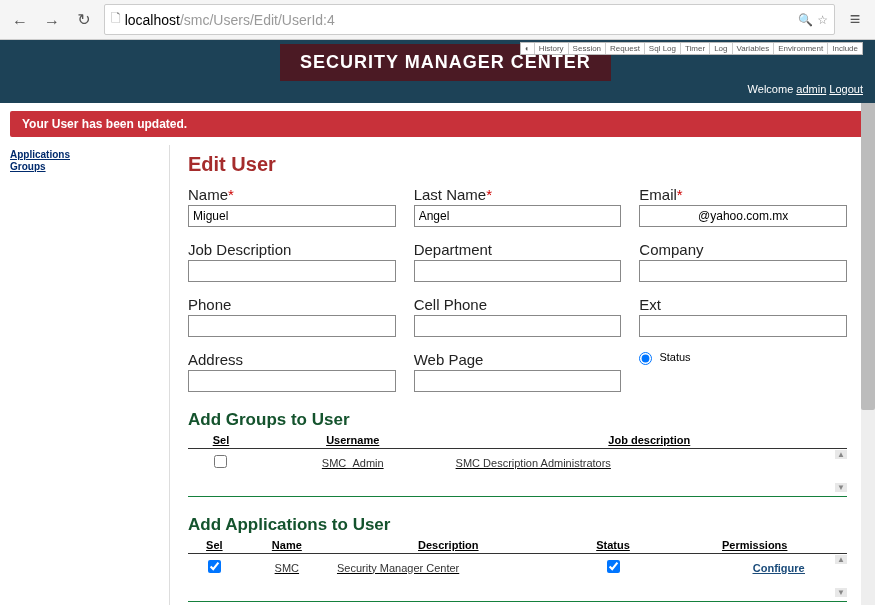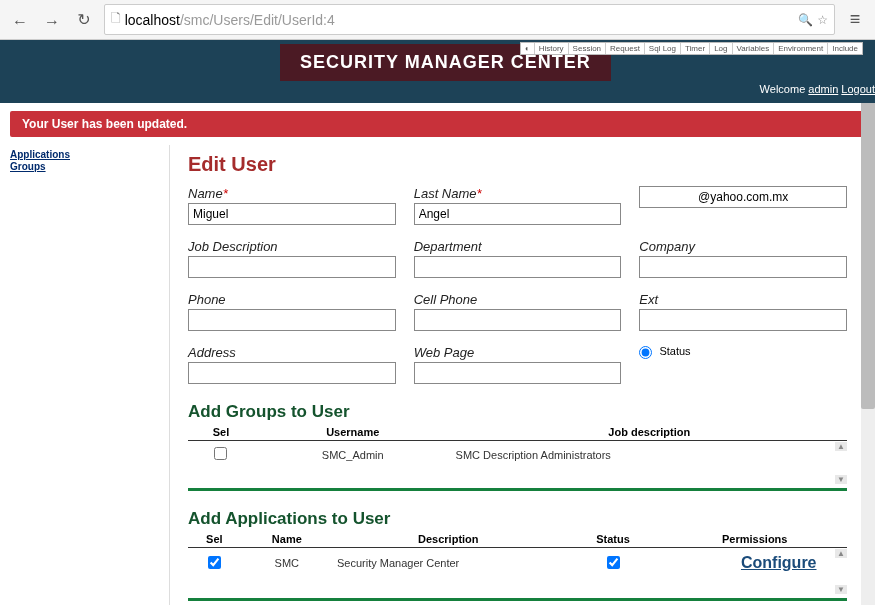--- a/index.html
+++ b/index.html
@@ -12,46 +12,46 @@
 .url-text .host { color: #000; text-align: right; }
 .url-text .path { color: #999; }
 .url-actions { display: flex; gap: 4px; color: #888; }
 .menu-btn { width: 24px; font-size: 18px; text-align: center; cursor: pointer; color: #555; }
 .app-wrapper { position: relative; }
 .header { background: #1d4257; padding: 0 0 6px 0; position: relative; }
 .header-title { background: #4b1a24; color: #fff; font-weight: bold; font-size: 18px; padding: 8px 20px; display: inline-block; margin-left: 280px; letter-spacing: 1px; margin-top: 4px; }
 .debug-bar { position: absolute; top: 2px; right: 12px; display: flex; background: #fff; border: 1px solid #bbb; font-size: 8px; }
 .debug-bar span { padding: 1px 4px; border-right: 1px solid #ccc; color: #555; }
 .debug-bar span:last-child { border-right: none; }
-.user-line { text-align: right; color: #fff; padding: 2px 0; font-size: 11px; }
+.user-line { text-align: right; color: #fff; padding: 2px 12px; font-size: 11px; }
 .user-line a { color: #fff; text-decoration: underline; }
 .flash { background: #c8313a; color: #fff; font-weight: bold; padding: 6px 12px; margin: 8px 10px; border-radius: 2px; font-size: 12px; }
 .body-area { display: flex; margin: 0 10px; }
 .sidebar { width: 160px; padding: 4px 0; border-right: 1px solid #ddd; min-height: 480px; }
 .sidebar a { display: block; color: #002a6c; font-weight: bold; font-size: 10px; text-decoration: underline; margin-bottom: 1px; }
 .main { flex: 1; padding: 8px 18px; }
 h2 { color: #a52c2c; font-size: 20px; font-weight: bold; margin-bottom: 10px; }
 .form-row { display: flex; gap: 18px; margin-bottom: 14px; }
 .form-col { flex: 1; }
-.form-col label { display: block; font-size: 13px; color: #222; margin-bottom: 2px; font-style: italic; }
+.form-col label { display: block; font-size: 15px; color: #222; margin-bottom: 2px; }
 .req { color: #c00; }
 .form-col input[type=text] { width: 100%; border: 1px solid #888; padding: 3px 4px; font-size: 12px; height: 22px; }
 .form-col input[type=text].email { text-align: center; }
 .status-col { font-size: 11px; }
 .status-col input { vertical-align: middle; margin-right: 4px; }
 h3 { color: #14532d; font-size: 17px; font-weight: bold; margin-top: 18px; margin-bottom: 2px; }
 .tbl { width: 100%; border-collapse: collapse; font-size: 11px; }
 .tbl th { border-bottom: 1px solid #333; text-align: center; font-weight: bold; padding: 2px 4px; }
 .tbl td { padding: 6px 4px; text-align: center; color: #333; }
-.tbl-container { border-bottom: 3px solid #15803d; position: relative; padding-bottom: 20px; }
+.tbl-container { border-bottom: 1px solid #15803d; position: relative; padding-bottom: 20px; text-decoration: underline; }
 .scroll-handle { position: absolute; right: 0; width: 12px; background: #e8e8e8; display: flex; flex-direction: column; justify-content: space-between; align-items: center; font-size: 8px; color: #888; }
 .scroll-up { position: absolute; right: 0; top: 18px; }
 .scroll-down { position: absolute; right: 0; bottom: 4px; }
 .save-btn { background: linear-gradient(#5aa73b, #3c8a2a); color: #fff; border: 1px solid #2a6b1c; border-radius: 3px; padding: 6px 14px; font-size: 12px; font-weight: bold; cursor: pointer; margin-top: 18px; }
-a.configure { color: #1a4b7a; font-weight: bold; text-decoration: underline; font-size: 16px; padding-left: 48px; }
+a.configure { color: #1a4b7a; font-weight: bold; text-decoration: underline; font-size: 11px; padding-left: 48px; }
 .right-scrollbar { position: absolute; right: 0; top: 0; bottom: 0; width: 14px; background: #eee; }
 .right-scrollbar .thumb { background: #bcbcbc; width: 100%; height: 60%; border-radius: 2px; }
 </style>
 </head>
 <body>
 
 <div class="browser-chrome">
   <div class="nav-btn">←</div>
   <div class="nav-btn">→</div>
   <div class="nav-btn">↻</div>
@@ -106,20 +106,21 @@
     <div class="form-row">
       <div class="form-col">
         <label><span>Name</span><span class="req">*</span></label>
         <input type="text" value="Miguel" style="">
       </div>
       <div class="form-col">
         <label><span>Last Name</span><span class="req">*</span></label>
         <input type="text" value="Angel" style="">
       </div>
       <div class="form-col">
+        <label><span>Email</span><span class="req">*</span></label>
         <input type="text" class="email" value="@yahoo.com.mx" style="">
       </div>
     </div>
 
     <div class="form-row">
       <div class="form-col">
         <label>Job Description</label>
         <input type="text" value="" style="">
       </div>
       <div class="form-col">

